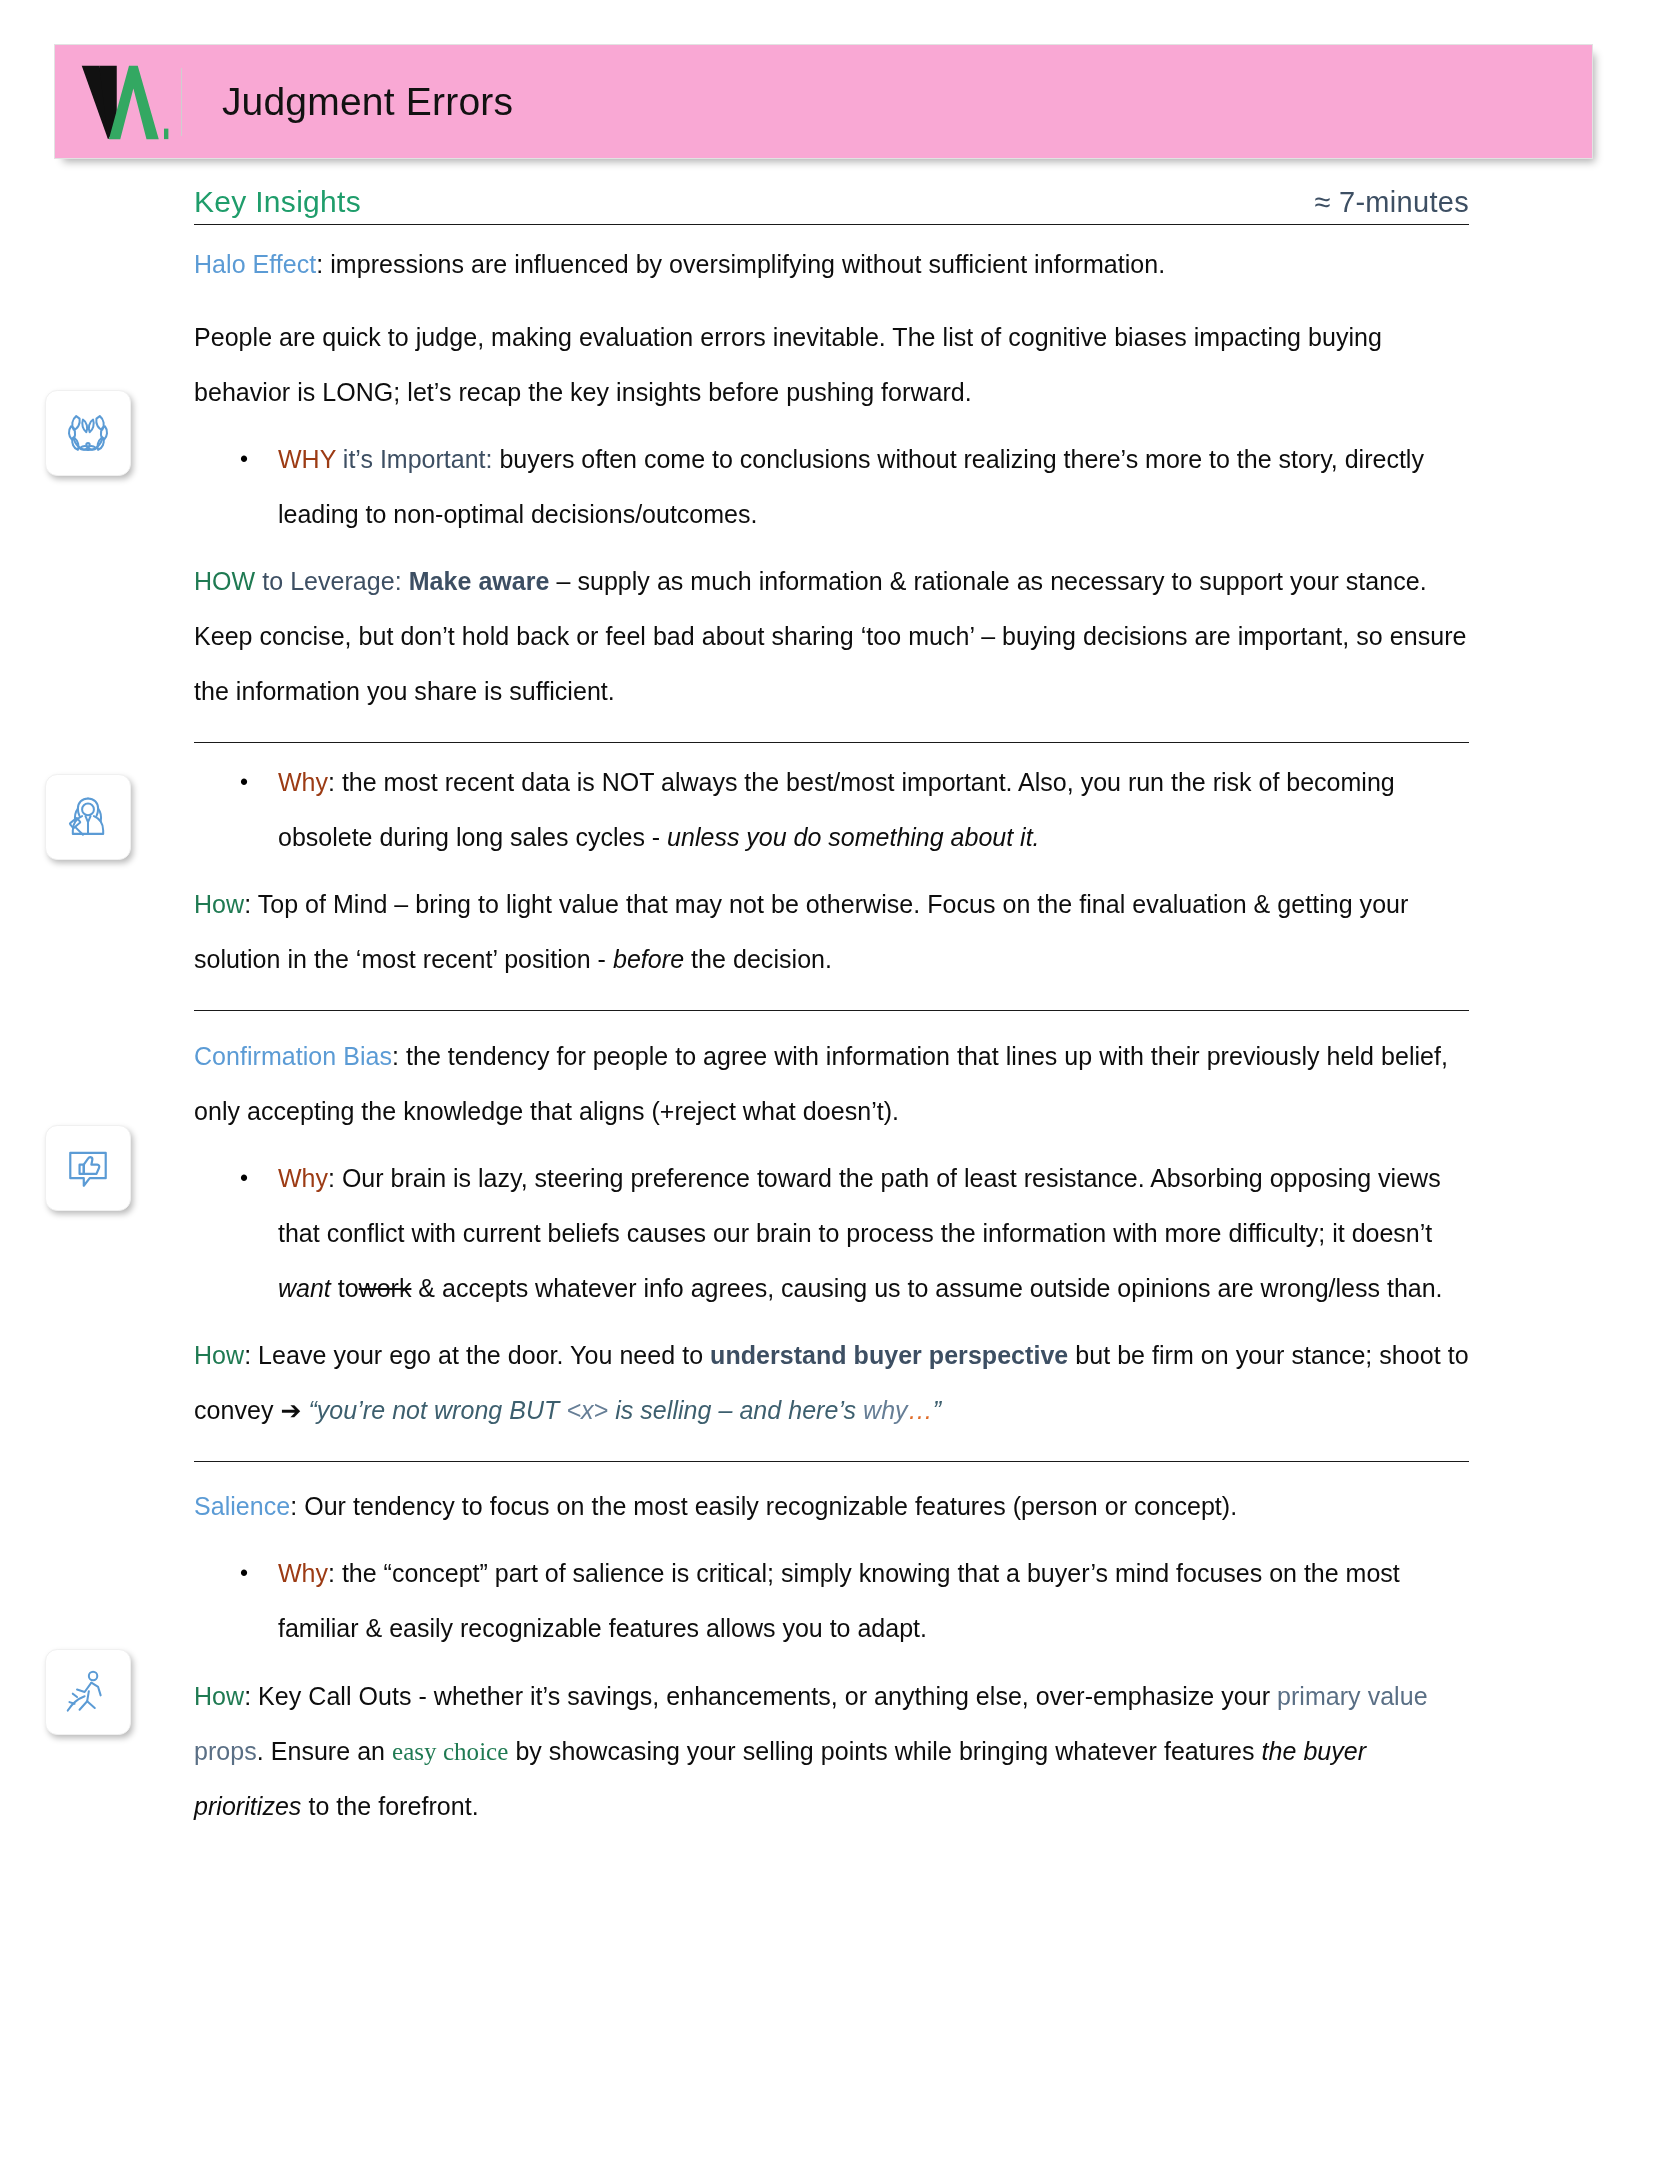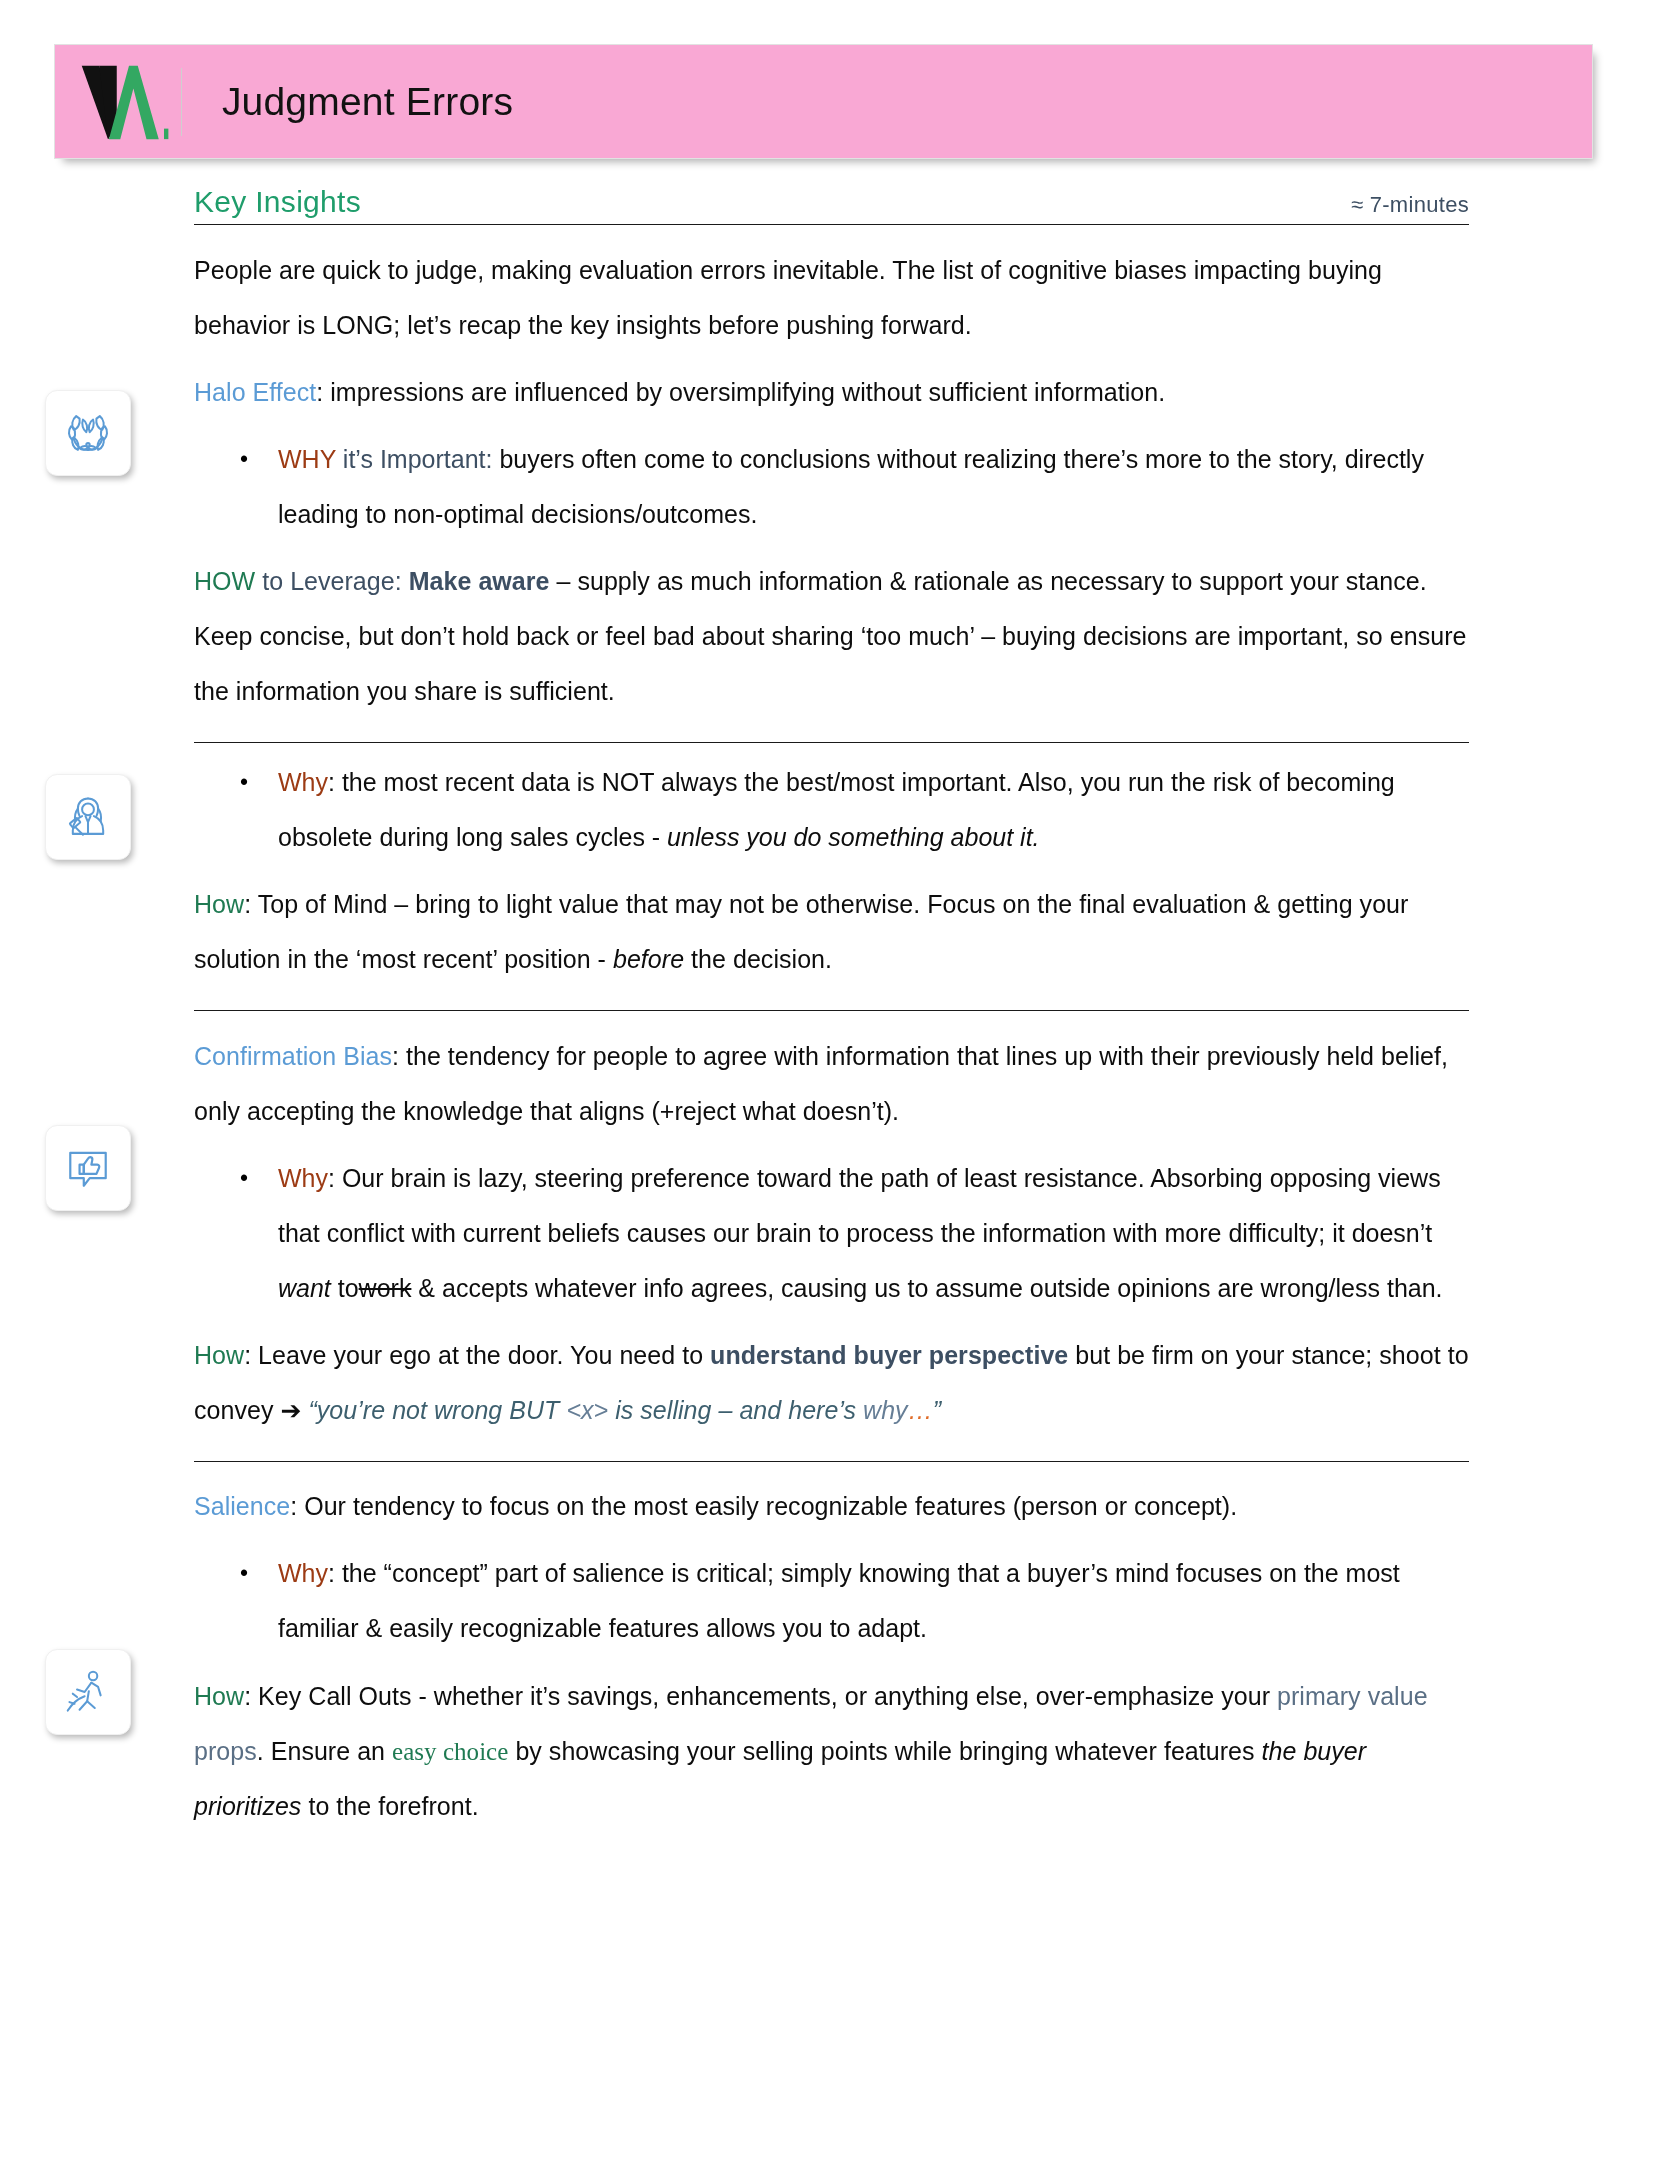--- a/index.html
+++ b/index.html
@@ -73,21 +73,21 @@
     align-items: baseline;
     justify-content: space-between;
     padding-bottom: 5.2px;
   }
   .section-title {
     font-size: 30px;
     color: #1f9d6b;
     letter-spacing: 0.3px;
   }
   .section-meta {
-    font-size: 22px;
+    font-size: 29px;
     color: #3d4f63;
     letter-spacing: 0.3px;
   }
 
   .rule {
     border: 0;
     border-top: 1.7px solid #1a1a1a;
     margin: 0;
     height: 0;
   }
@@ -238,27 +238,27 @@
 
 <div class="doc">
   <div class="content">
 
     <div class="section-head">
       <div class="section-title">Key Insights</div>
       <div class="section-meta">≈ 7-minutes</div>
     </div>
     <hr class="rule">
 
+    <p class="para">
+      <span class="c-blue">Halo Effect</span><span>: impressions are influenced by oversimplifying without sufficient information.</span>
+    </p>
+
     <p class="para first">
       <span>People are quick to judge, making evaluation errors inevitable. The list of cognitive biases</span>
       <span>impacting buying behavior is LONG; let’s recap the key insights before pushing forward.</span>
-    </p>
-
-    <p class="para">
-      <span class="c-blue">Halo Effect</span><span>: impressions are influenced by oversimplifying without sufficient information.</span>
     </p>
     <ul class="bullets">
       <li>
         <span class="c-rust">WHY</span>
         <span class="c-slate">it’s Important:</span><span> buyers often come to conclusions without realizing there’s more to the story, directly leading to non-optimal decisions/outcomes.</span>
       </li>
     </ul>
     <p class="para">
       <span class="c-green">HOW</span>
       <span class="c-slate">to Leverage:</span>

